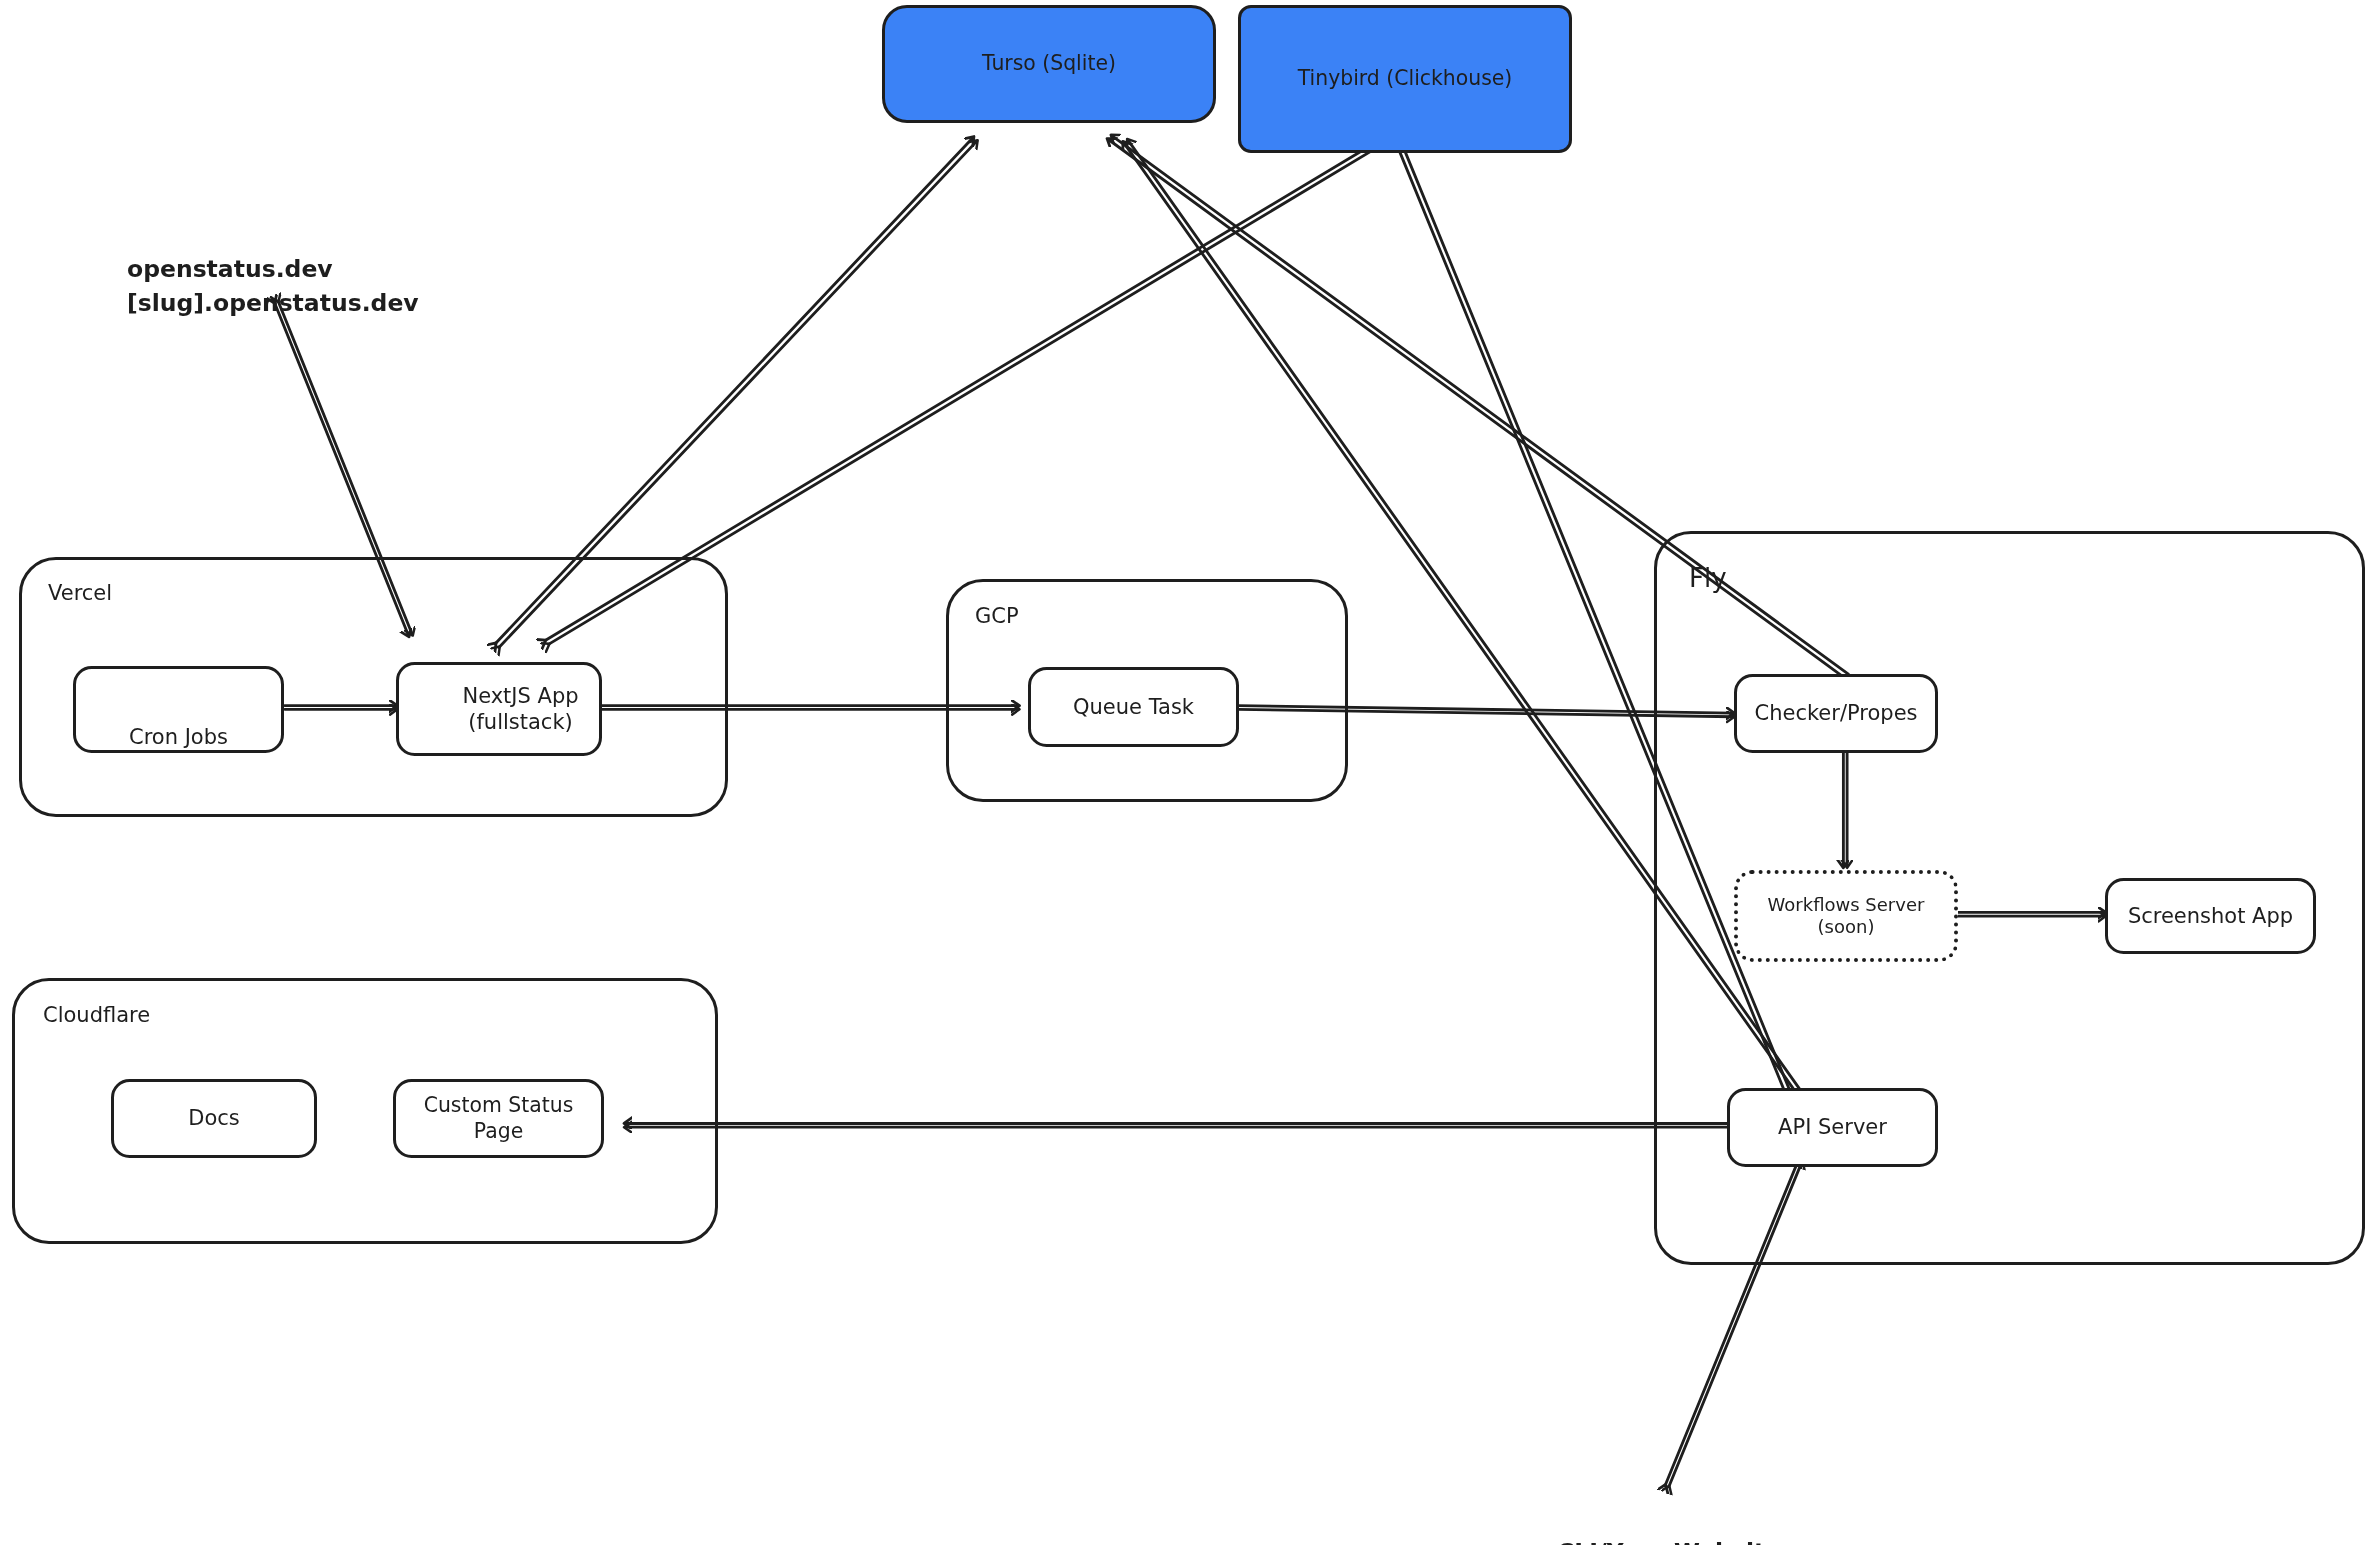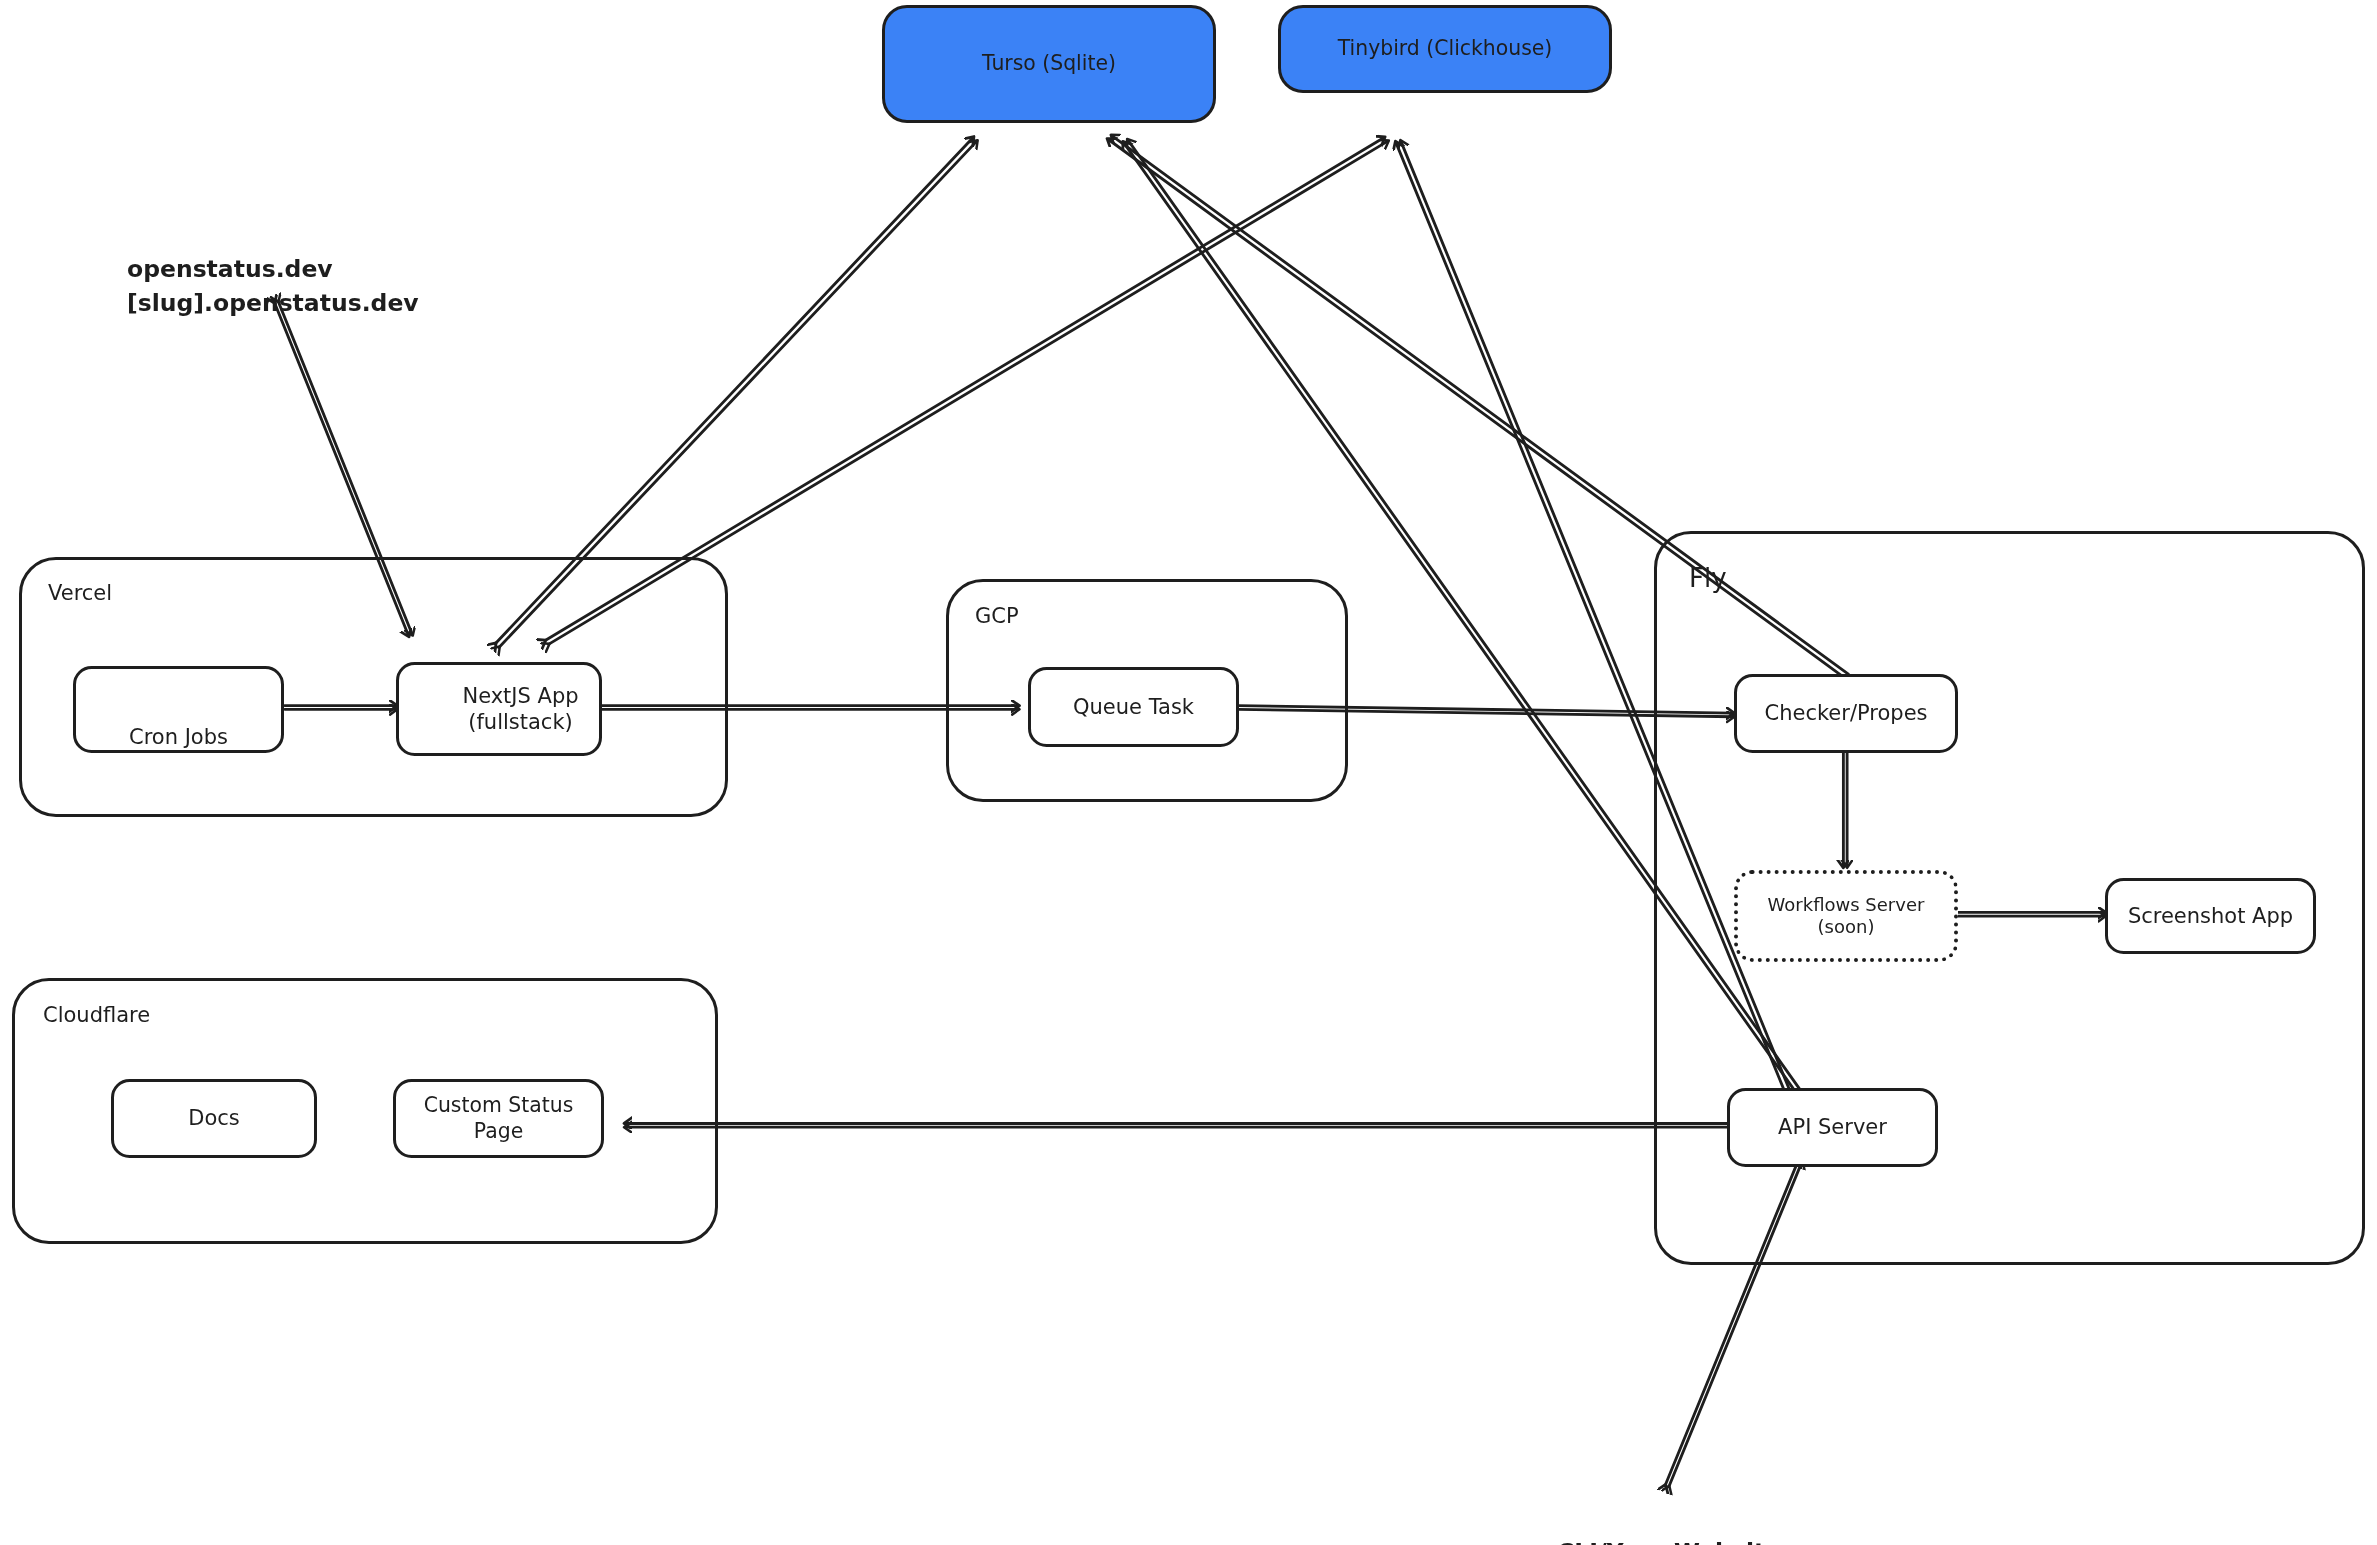--- a/index.html
+++ b/index.html
@@ -119,21 +119,21 @@
         <path d="M2690 2400 L2905 1875" marker-start="url(#ah)" marker-end="url(#ah)"></path>
         <path d="M2696 2402 L2911 1877" marker-start="url(#ah2)" marker-end="url(#ah2)"></path>
       </g>
     </g>
   </svg>
 
   <div class="node db" style="left:882px;top:5px;width:334px;height:118px;font-size:20.4px;">
     <span>Turso (Sqlite)</span>
   </div>
 
-  <div class="node db" style="left:1278px;top:5px;width:334px;height:88px;font-size:20.4px;">
+  <div class="node db" style="left:1238px;top:5px;width:334px;height:148px;font-size:20.4px;border-radius:13px;">
     <span>Tinybird (Clickhouse)</span>
   </div>
 
   <div class="freetext" style="left:127px;top:218px;font-size:23.5px;">
     <span>openstatus.dev
 [slug].openstatus.dev</span>
   </div>
 
   <div class="freetext" style="left:1557px;top:1501px;font-size:23.5px;">
     <span>CLI/Your Website</span>
@@ -167,21 +167,21 @@
     <span>Docs</span>
   </div>
   <div class="node rounded" style="left:393px;top:1079px;width:211px;height:79px;font-size:20.4px;">
     <span>Custom Status Page</span>
   </div>
 
   <div class="group" style="left:1654px;top:531px;width:711px;height:734px;"></div>
   <div class="group-label" style="left:1689px;top:563px;font-size:26px;">
     <span>Fly</span>
   </div>
-  <div class="node rounded" style="left:1734px;top:674px;width:224px;height:79px;font-size:21px;">
+  <div class="node rounded" style="left:1734px;top:674px;width:204px;height:79px;font-size:21px;">
     <span>Checker/Propes</span>
   </div>
   <div class="node rounded dotted" style="left:1734px;top:870px;width:224px;height:92px;font-size:18px;">
     <span>Workflows Server
 (soon)</span>
   </div>
   <div class="node rounded" style="left:2105px;top:878px;width:211px;height:76px;font-size:21px;">
     <span>Screenshot App</span>
   </div>
   <div class="node rounded" style="left:1727px;top:1088px;width:211px;height:79px;font-size:21px;">

